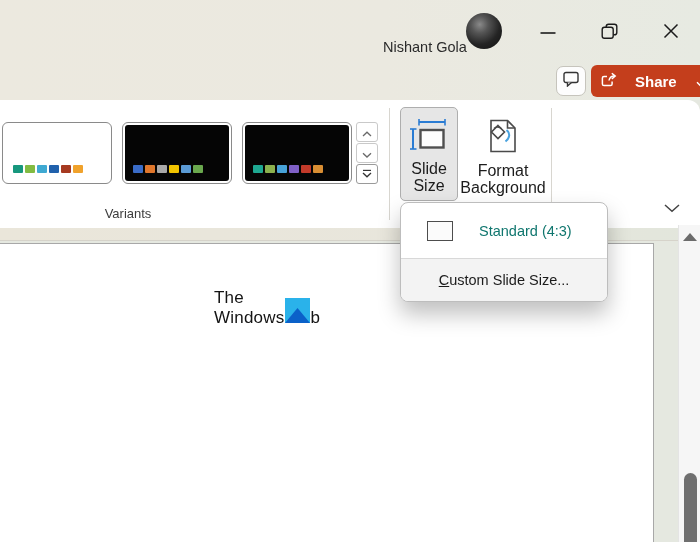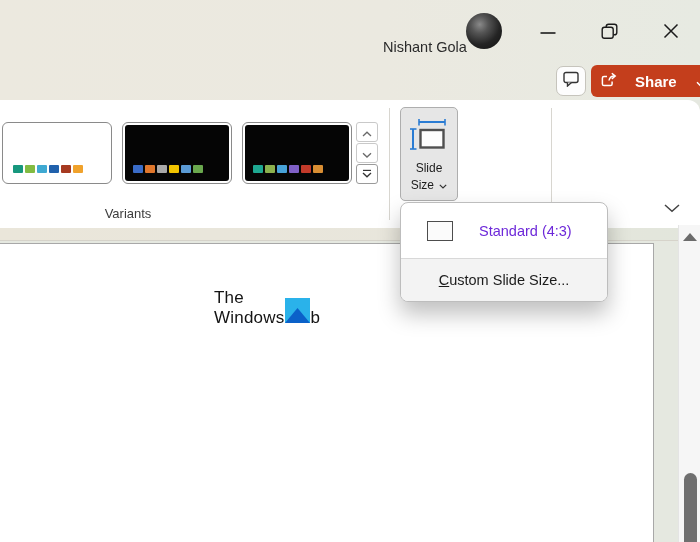--- a/index.html
+++ b/index.html
@@ -58,21 +58,21 @@
   .group-label{
     position:absolute;left:93px;top:106px;width:70px;text-align:center;
     font-size:13px;color:#3c3c3c;
   }
   .vdivider{position:absolute;top:8px;width:1px;height:112px;background:#d8d6d0;}
   .ribbon-btn{
     position:absolute;top:7px;height:94px;box-sizing:border-box;border-radius:5px;
     display:flex;flex-direction:column;align-items:center;cursor:pointer;background:transparent;border:1px solid transparent;
     font-family:inherit;
   }
-  .ribbon-btn .lbl{font-size:12px;color:#1c1c1c;line-height:17px;}
+  .ribbon-btn .lbl{font-size:16px;color:#1c1c1c;line-height:17px;}
   .btn-slide-size{left:400px;width:58px;background:#e6e6e6;border:1px solid #aeaeae;}
   .btn-format-bg{left:462px;width:82px;}
   .ribbon-icon{margin-top:10px;margin-bottom:6px;}
   .collapse-ribbon{position:absolute;left:663px;top:99px;cursor:pointer;}
   
   .ribbon-strip{
     position:absolute;left:0;top:228px;width:700px;height:13px;
     background:linear-gradient(90deg,#eae6da 0%,#e8e6dc 60%,#e2e6dc 100%);
     border-bottom:1px solid #d6d3ca;box-sizing:border-box;
   }
@@ -103,21 +103,21 @@
     border-radius:7px 7px 0 0;cursor:grab;
   }
   
   .menu{
     position:absolute;left:400px;top:202px;width:208px;box-sizing:border-box;
     background:#fff;border:1px solid #bdbdbd;border-radius:8px;overflow:hidden;
     box-shadow:0 12px 22px rgba(0,0,0,0.25);z-index:30;
   }
   .menu-item{display:flex;align-items:center;cursor:pointer;}
   .menu-item .icon-col{width:78px;display:flex;align-items:center;justify-content:center;flex:0 0 78px;}
-  .menu-item .item-label{font-size:14.5px;color:#6d28d9;}
+  .menu-item .item-label{font-size:14.5px;color:#0f766e;}
   .mi-standard{height:55px;}
   .rect-43{width:26px;height:20px;border:1.5px solid #4d4d4d;background:#fbfbfb;box-sizing:border-box;}
   .mi-widescreen{height:68px;background:#ececec;}
   .sel-box{width:52px;height:54px;background:#fff;display:flex;align-items:center;justify-content:center;}
   .rect-169{width:38px;height:24px;border:1.5px solid #4d4d4d;background:#ededed;box-sizing:border-box;}
   .menu-footer{
     height:42px;background:#f3f3f3;border-top:1px solid #d8d8d8;
     display:flex;align-items:center;justify-content:center;cursor:pointer;
     font-size:14.5px;color:#1b1b1b;
   }
@@ -263,20 +263,33 @@
       <span class="lbl">
         <span>Size</span>
         <span>
           <svg width="8" height="5" viewBox="0 0 8 5" style="margin-left:2px">
               <path d="M0.8 0.8 L4 4 L7.2 0.8" stroke="#333" stroke-width="1.2" fill="none"></path>
             </svg>
         </span>
       </span>
     </button>
 
+    <button class="ribbon-btn btn-format-bg">
+      <span class="ribbon-icon">
+        <svg width="30" height="34" viewBox="0 0 30 34" fill="none">
+          <path d="M3 1.5 H19.5 L27 9 V32.5 H3 Z" stroke="#4a4a4a" stroke-width="1.6" fill="#fff"></path>
+          <path d="M19.5 1.5 V9 H27" stroke="#4a4a4a" stroke-width="1.6" fill="none"></path>
+          <path d="M10 6.5 L16.5 13 L10 19.5 L3.5 13 Z" stroke="#4a4a4a" stroke-width="1.6" fill="#fff"></path>
+          <path d="M6 9.5 A5 5 0 0 1 13.5 9.8" stroke="#4a4a4a" stroke-width="1.4" fill="none"></path>
+          <path d="M18.5 11 C22.5 14 22 19 17.5 22.5" stroke="#4aa3df" stroke-width="2" fill="none"></path>
+        </svg>
+      </span>
+      <span class="lbl">Format</span>
+      <span class="lbl">Background</span>
+    </button>
 
     <div class="vdivider" style="left:551px"></div>
 
     <div class="collapse-ribbon">
       <span>
         <svg width="18" height="10" viewBox="0 0 18 10">
             <path d="M2 2 L9 8.2 L16 2" stroke="#444" stroke-width="1.5" fill="none"></path>
           </svg>
       </span>
     </div>

